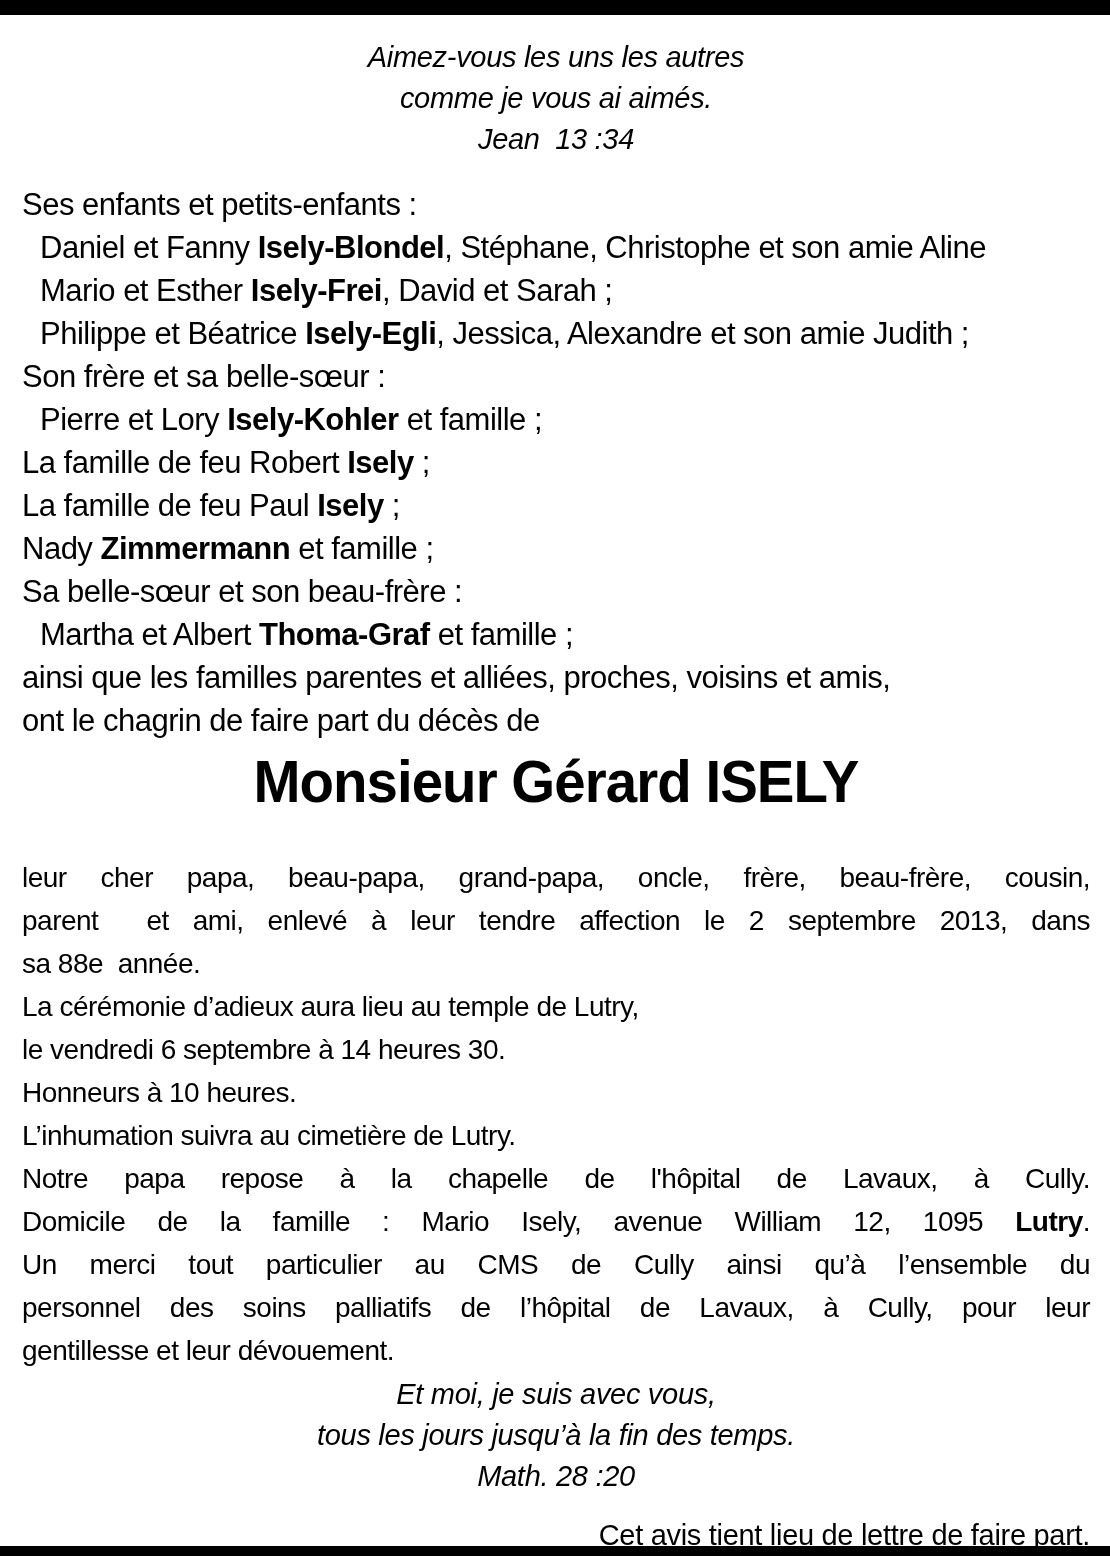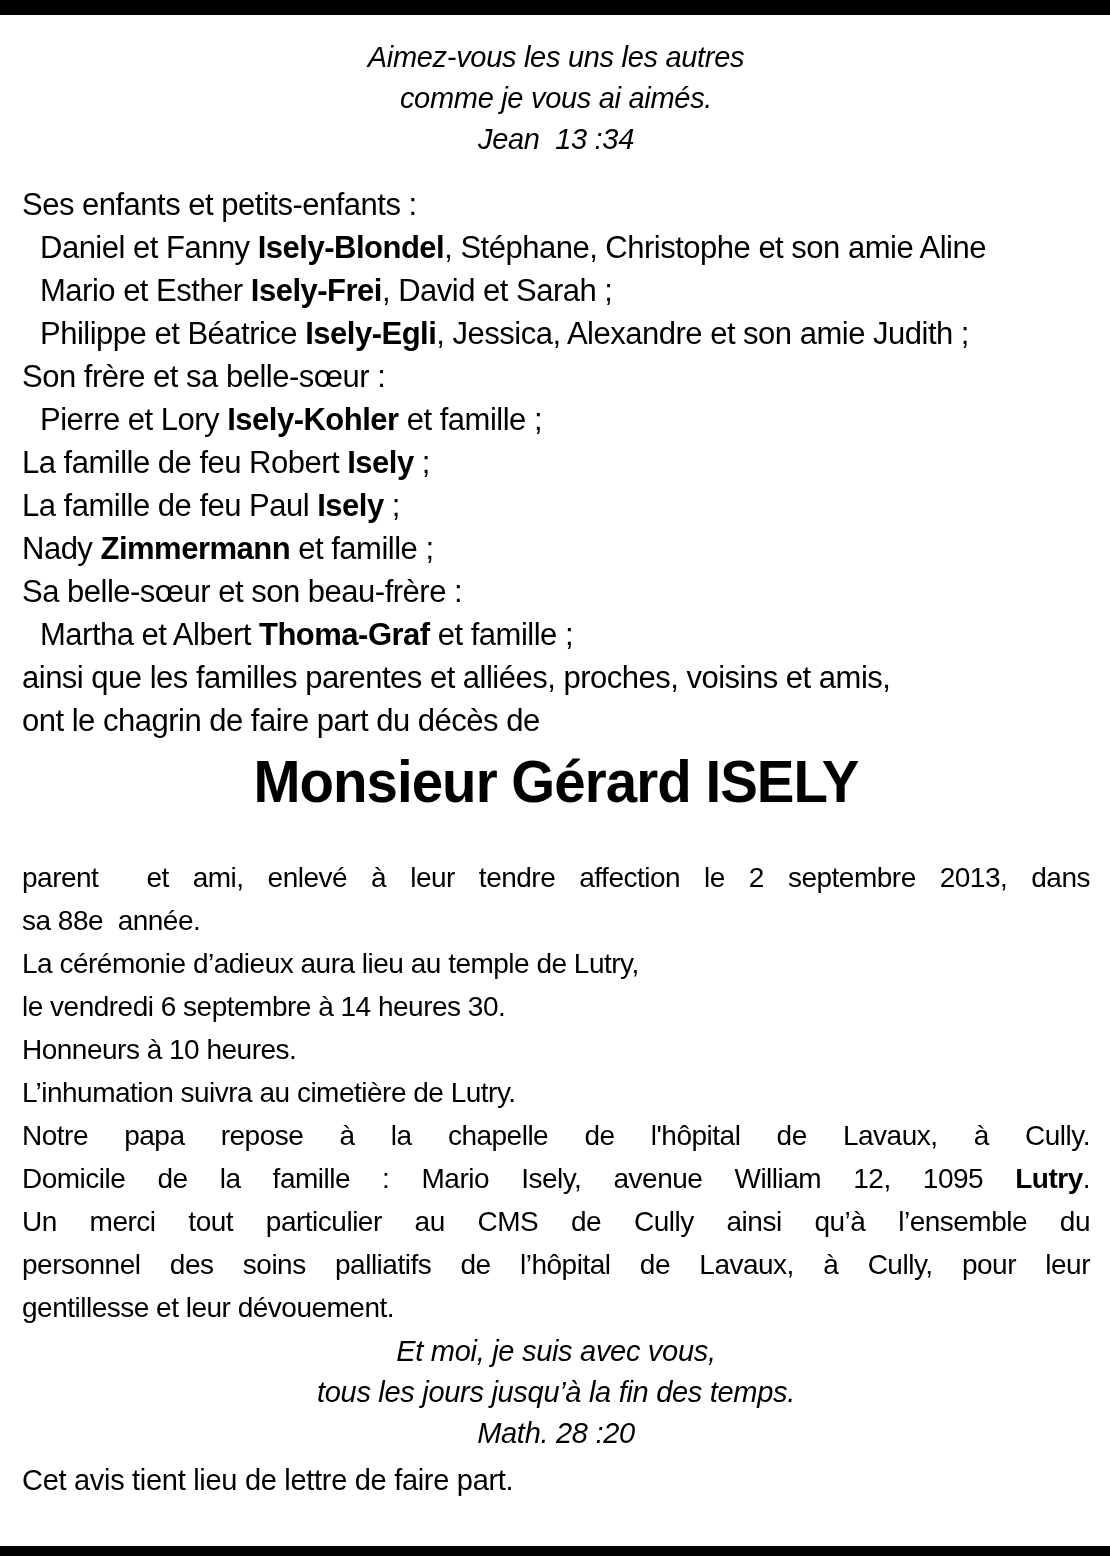--- a/index.html
+++ b/index.html
@@ -57,22 +57,22 @@
     margin-top: 40px;
     font-size: 28px;
     line-height: 43px;
     letter-spacing: -0.5px;
   }
   .body-block .line.justify {
     text-align: justify;
     text-align-last: justify;
   }
   .footer-line {
-    margin-top: 8px;
-    text-align: left;
+    margin-top: 20px;
+    text-align: right;
     font-size: 29px;
     line-height: 36px;
     letter-spacing: -0.3px;
   }
   b { font-weight: bold; }
 </style>
 </head>
 <body>
 
 <div class="page">
@@ -98,20 +98,21 @@
         <div class="line"><span>Nady </span><b>Zimmermann</b><span> et famille ;</span></div>
         <div class="line"><span>Sa belle-sœur et son beau-frère :</span></div>
         <div class="line indent"><span>Martha et Albert </span><b>Thoma-Graf</b><span> et famille ;</span></div>
         <div class="line"><span>ainsi que les familles parentes et alliées, proches, voisins et amis,</span></div>
         <div class="line"><span>ont le chagrin de faire part du décès de</span></div>
       </div>
 
     <h1 class="title">Monsieur Gérard ISELY</h1>
 
     <div class="body-block">
+        <div class="line justify"><span>leur cher papa, beau-papa, grand-papa, oncle, frère, beau-frère, cousin,</span></div>
         <div class="line justify"><span>parent&nbsp; et ami, enlevé à leur tendre affection le 2 septembre 2013, dans</span></div>
         <div class="line"><span>sa 88e&nbsp; année.</span></div>
         <div class="line"><span>La cérémonie d’adieux aura lieu au temple de Lutry,</span></div>
         <div class="line"><span>le vendredi 6 septembre à 14 heures 30.</span></div>
         <div class="line"><span>Honneurs à 10 heures.</span></div>
         <div class="line"><span>L’inhumation suivra au cimetière de Lutry.</span></div>
         <div class="line justify"><span>Notre papa repose à la chapelle de l'hôpital de Lavaux, à Cully.</span></div>
         <div class="line justify"><span>Domicile de la famille : Mario Isely, avenue William 12, 1095 </span><b>Lutry</b><span>.</span></div>
         <div class="line justify"><span>Un merci tout particulier au CMS de Cully ainsi qu’à l’ensemble du</span></div>
         <div class="line justify"><span>personnel des soins palliatifs de l’hôpital de Lavaux, à Cully, pour leur</span></div>

